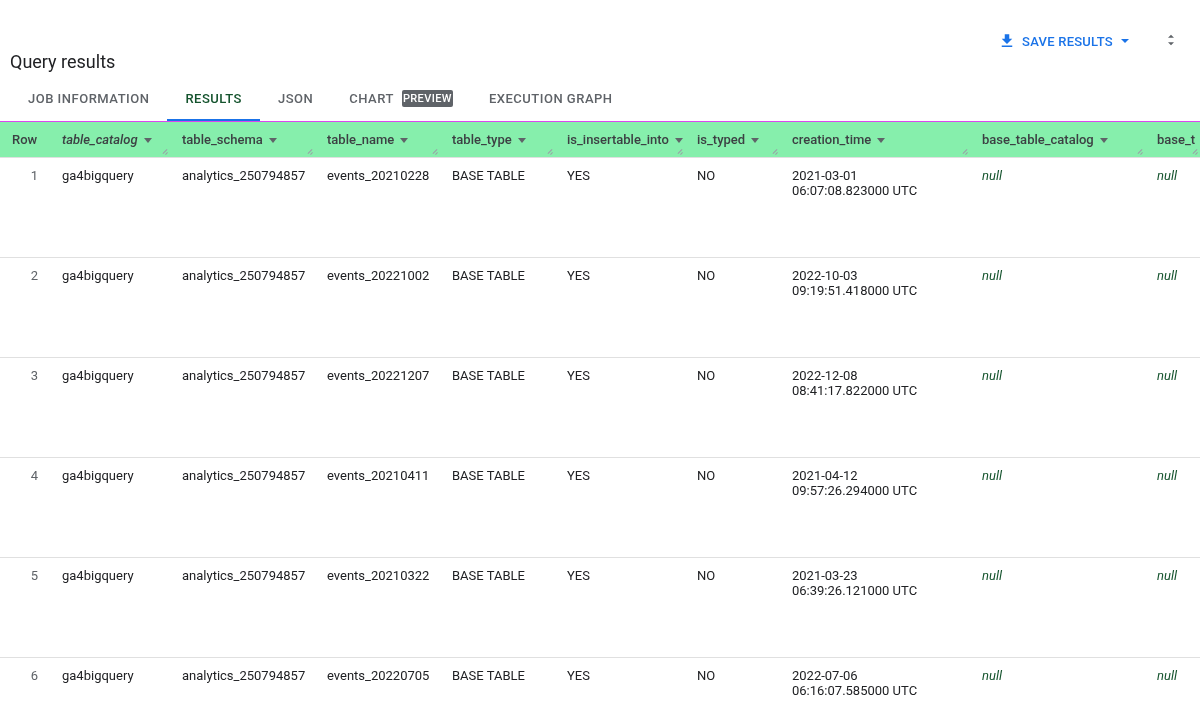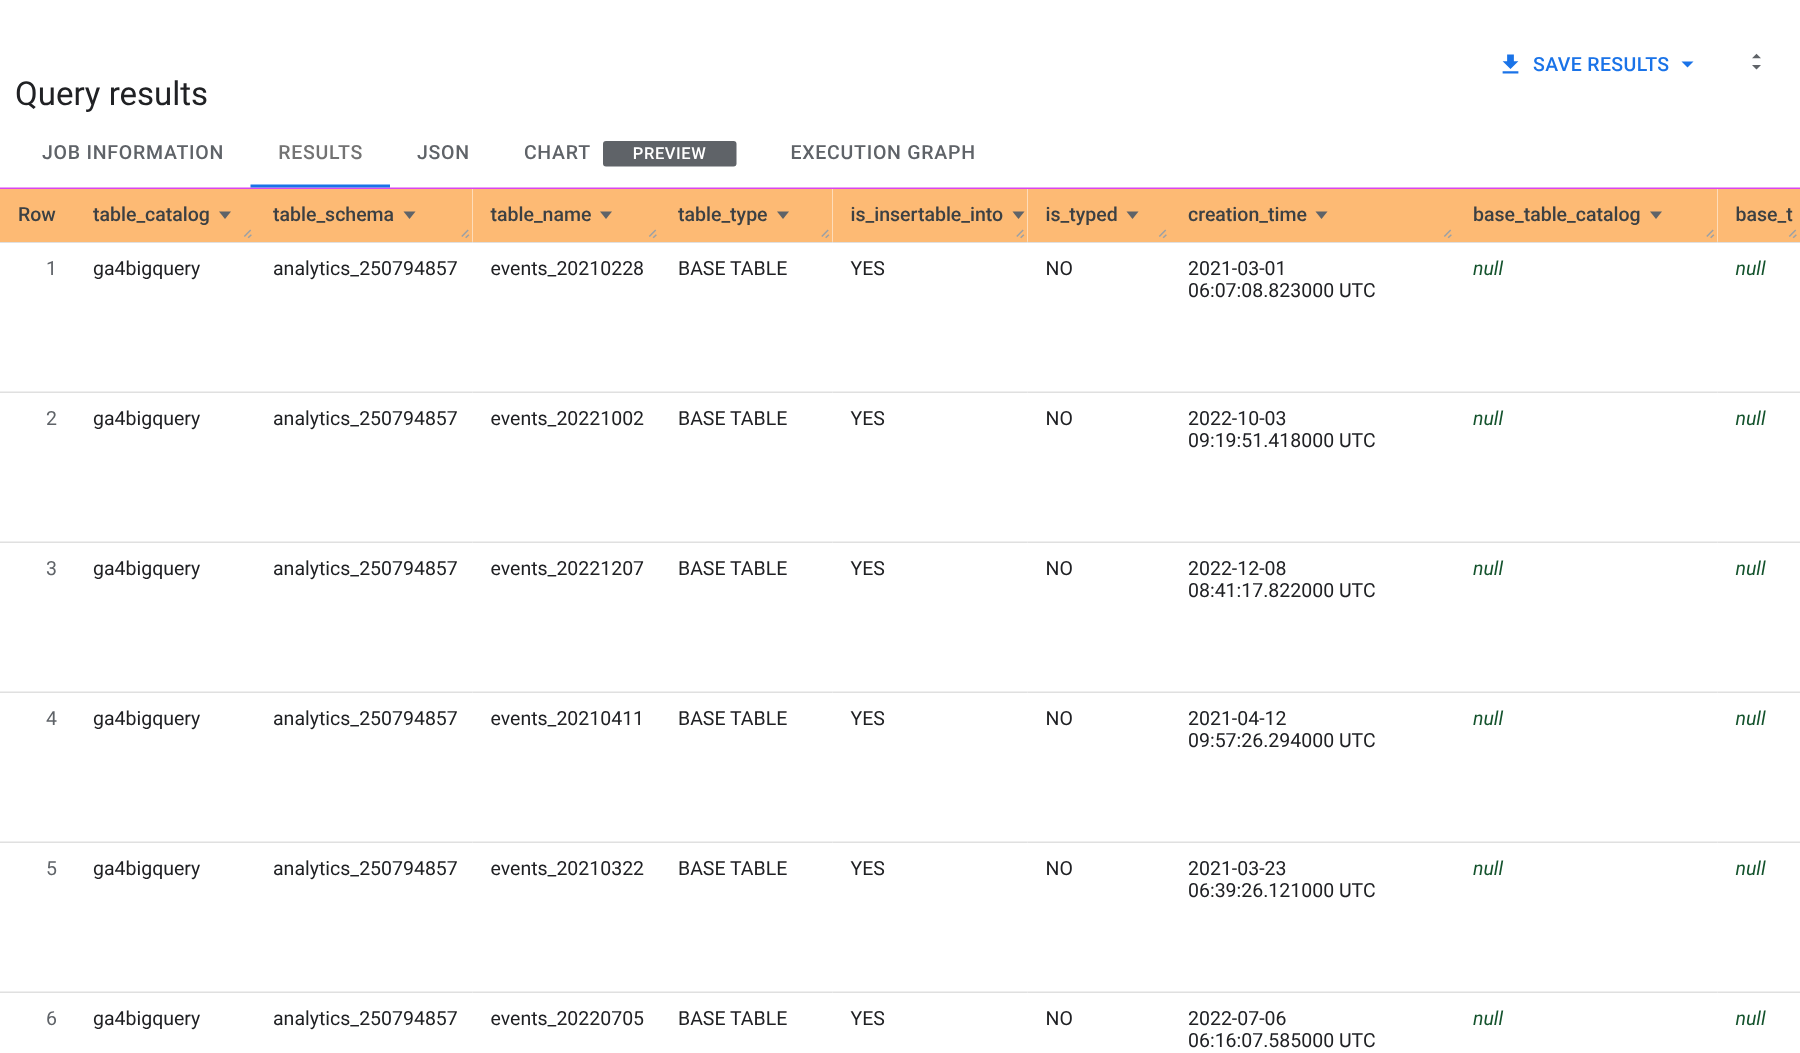--- a/index.html
+++ b/index.html
@@ -1,47 +1,47 @@
 <!DOCTYPE html>
 <html><head>
 <meta charset="utf-8">
 <style>
 * { box-sizing: border-box; margin: 0; padding: 0; }
 body { font-family: Roboto, "Helvetica Neue", Arial, sans-serif; font-size: 13px; color: #202124; background: #fff; }
 
 .header { display: flex; align-items: center; justify-content: space-between; padding: 10px 16px 6px 10px; }
-.header h1 { font-size: 22px; font-weight: 400; color: #202124; margin-top: 41px; }
+.header h1 { font-size: 18px; font-weight: 400; color: #202124; margin-top: 41px; }
 .header-actions { display: flex; align-items: center; gap: 25px; }
 .action-btn { display: flex; align-items: center; gap: 6px; color: #1a73e8; font-size: 13px; font-weight: 500; letter-spacing: 0.25px; cursor: pointer; padding: 6px 4px; }
 .action-btn svg { fill: #1a73e8; }
 .action-btn .caret { width: 0; height: 0; border-left: 4px solid transparent; border-right: 4px solid transparent; border-top: 4px solid #1a73e8; margin-left: 2px; }
 .expand-icon { cursor: pointer; padding: 4px; }
 .expand-icon svg { fill: #5f6368; }
 
 .tabs { display: flex; border-bottom: 1px solid #d946ef; padding: 0 10px; gap: 0; }
 .tab { padding: 12px 18px; font-size: 13px; font-weight: 500; letter-spacing: 0.5px; color: #5f6368; cursor: pointer; border-bottom: 2px solid transparent; display: flex; align-items: center; gap: 8px; }
-.tab.active { color: #737373; border-bottom-color: #1a73e8; justify-content: flex-end; }
-.badge { background: #5f6368; color: #fff; font-size: 11px; font-weight: 500; padding: 2px 20px; border-radius: 2px; letter-spacing: 0.4px; }
+.tab.active { color: #14532d; border-bottom-color: #1a73e8; justify-content: flex-end; }
+.badge { background: #5f6368; color: #fff; font-size: 11px; font-weight: 500; padding: 2px 1px; border-radius: 2px; letter-spacing: 0.4px; }
 
 .table-wrap { overflow-x: auto; }
 table { border-collapse: collapse; width: 100%; min-width: 1200px; table-layout: fixed; }
 th, td { text-align: left; border-bottom: 1px solid #e0e0e0; padding: 10px 12px; font-size: 13px; vertical-align: top; position: relative; }
-th { background: #fdba74; font-weight: 500; color: #3c4043; white-space: nowrap; }
+th { background: #86efac; font-weight: 500; color: #3c4043; white-space: nowrap; }
 th .sort-caret { display: inline-block; width: 0; height: 0; border-left: 4px solid transparent; border-right: 4px solid transparent; border-top: 5px solid #5f6368; margin-left: 6px; vertical-align: middle; }
 th .resizer { position: absolute; right: 2px; bottom: 2px; width: 8px; height: 8px; cursor: col-resize; }
 th .resizer::before, th .resizer::after { content: ""; position: absolute; background: #9aa0a6; height: 1px; }
 th .resizer::before { width: 6px; bottom: 3px; right: 0; transform: rotate(-45deg); }
 th .resizer::after { width: 3px; bottom: 1px; right: 0; transform: rotate(-45deg); }
 td { height: 100px; color: #202124; }
 td.row-num { text-align: right; color: #5f6368; width: 50px; }
 td .null { color: #14532d; font-style: italic; }
 tbody tr:last-child td { height: auto; padding-bottom: 10px; }
 
 .col-row { width: 50px; }
-.col-catalog { width: 120px; }
+.col-catalog { width: 120px; font-style: italic; }
 .col-schema { width: 145px; }
 .col-name { width: 125px; }
 .col-type { width: 115px; }
 .col-insert { width: 130px; }
 .col-typed { width: 95px; }
 .col-created { width: 190px; }
 .col-base { width: 175px; }
 .col-last { width: 55px; }
 
 .scrollbar-strip { height: 10px; background: #f1f1f1; position: relative; }

